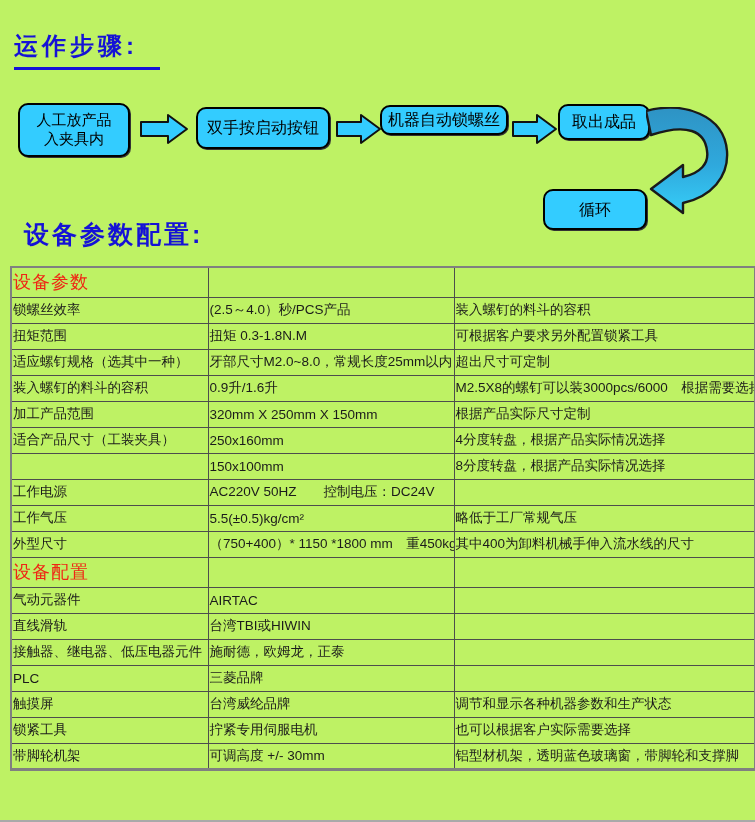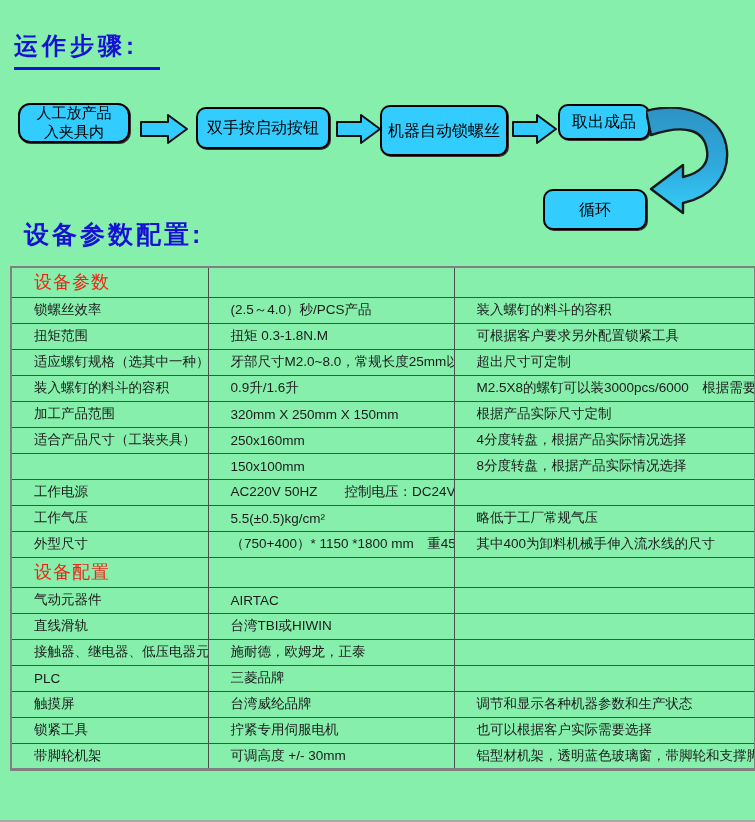--- a/index.html
+++ b/index.html
@@ -2,21 +2,21 @@
 <html><head>
 <meta charset="utf-8">
 <style>
   html,body{margin:0;padding:0;}
   body{
     width:755px;height:822px;
     background:#fdfdfd;
     font-family:"Liberation Sans","DejaVu Sans",sans-serif;
     overflow:hidden;
   }
-  .page{position:relative;width:755px;height:822px;background:#86efac;}
+  .page{position:relative;width:755px;height:822px;background:#bef264;}
 
   
   .title1{
     position:absolute;left:14px;top:30px;margin:0;
     font-size:24px;font-weight:600;letter-spacing:4px;
     color:#1512d6;
     padding:0 22px 5px 0;
     border-bottom:3px solid #1512d6;
     display:inline-block;
   }
@@ -33,42 +33,42 @@
     background:#33ccff;
     border:2px solid #000;
     border-radius:10px;
     display:flex;align-items:center;justify-content:center;
     text-align:center;
     font-size:16px;color:#000;
     white-space:pre-line;line-height:1.25;
     box-sizing:border-box;
     box-shadow:1px 1px 0 #333;
   }
-  .b1{left:18px;top:8px;width:112px;height:40px;font-size:15px;border-radius:12px;}
+  .b1{left:18px;top:8px;width:112px;height:54px;font-size:15px;}
   .b2{left:196px;top:12px;width:134px;height:42px;}
-  .b3{left:380px;top:10px;width:128px;height:51px;}
+  .b3{left:380px;top:10px;width:128px;height:30px;}
   .b4{left:558px;top:9px;width:92px;height:36px;}
   .b5{left:543px;top:82px;width:104px;height:41px;margin-top:12px;}
   .arrow{position:absolute;}
   .a1{left:140px;top:18px;}
   .a2{left:336px;top:18px;}
   .a3{left:512px;top:18px;}
   .loop-arrow{position:absolute;left:646px;top:12px;}
 
   
   table.params{
     position:absolute;left:10px;top:266px;width:744px;
     border-collapse:collapse;table-layout:fixed;
     border:2px solid #808080;
     border-bottom-width:3px;
   }
   table.params td{
     border:1px solid #4d4d4d;
     height:26px;
-    padding:1px 22px;
+    padding:1px 1px;
     font-size:13.5px;
     color:#1b1b1b;
     vertical-align:middle;
     white-space:nowrap;
     overflow:hidden;
     box-sizing:border-box;
   }
   table.params tr.section td{height:30px;}
   table.params tr.section td:first-child{
     color:#f02414;font-size:18px;letter-spacing:1px;

